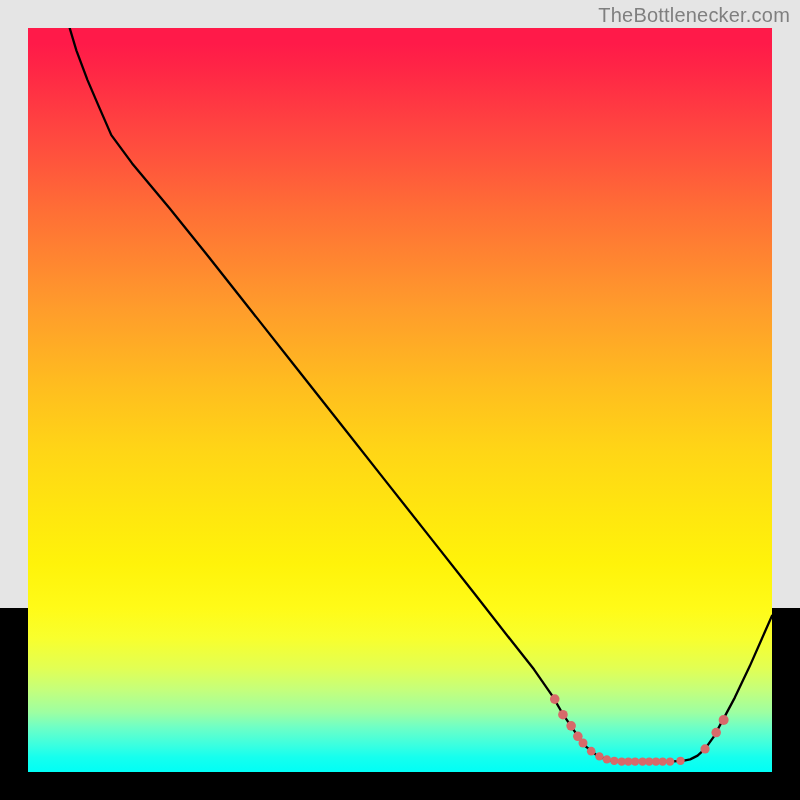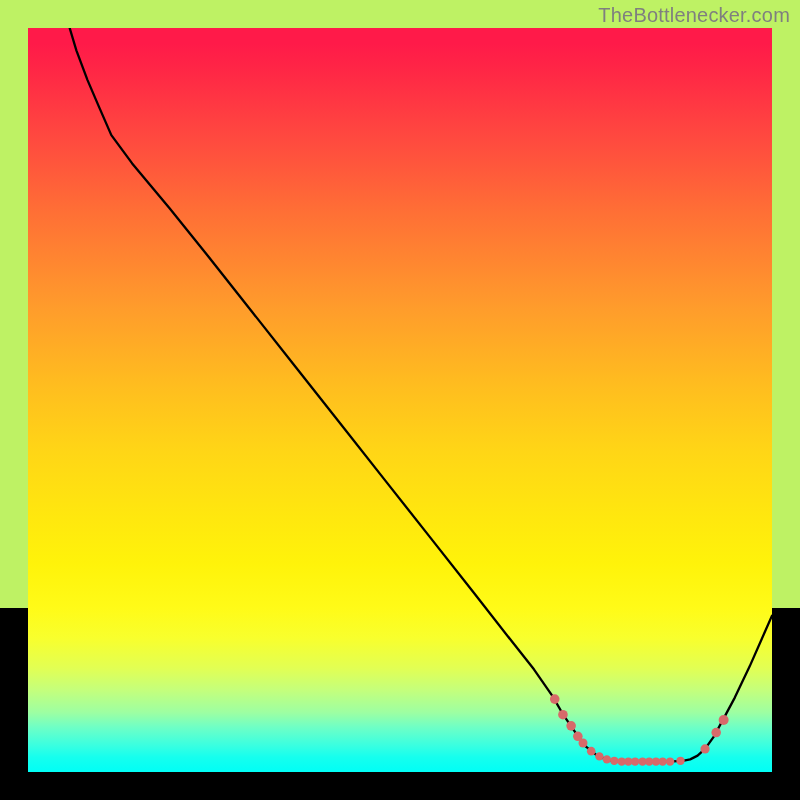--- a/index.html
+++ b/index.html
@@ -1,20 +1,20 @@
 <!DOCTYPE html>
 <html><head>
 <meta charset="utf-8">
 <style>
   * { margin: 0; padding: 0; box-sizing: border-box; }
   html, body { width: 800px; height: 800px; background: #000; overflow: hidden; }
   .outer {
     width: 800px;
     height: 608px;
-    background: #bef264;
+    background: #e5e5e5;
     position: relative;
   }
   .attribution {
     position: absolute;
     top: 4px;
     right: 10px;
     color: #7f7f7f;
     font-family: Arial, Helvetica, sans-serif;
     font-size: 20px;
     font-weight: 500;

